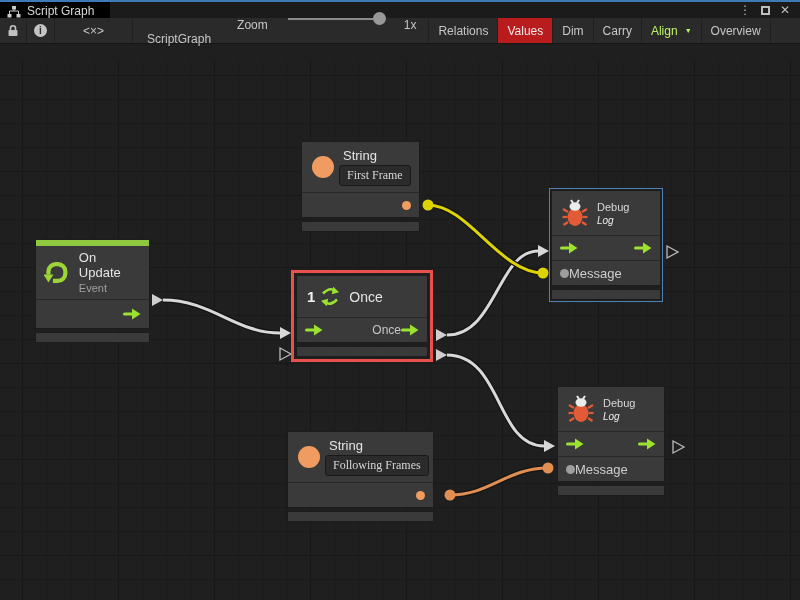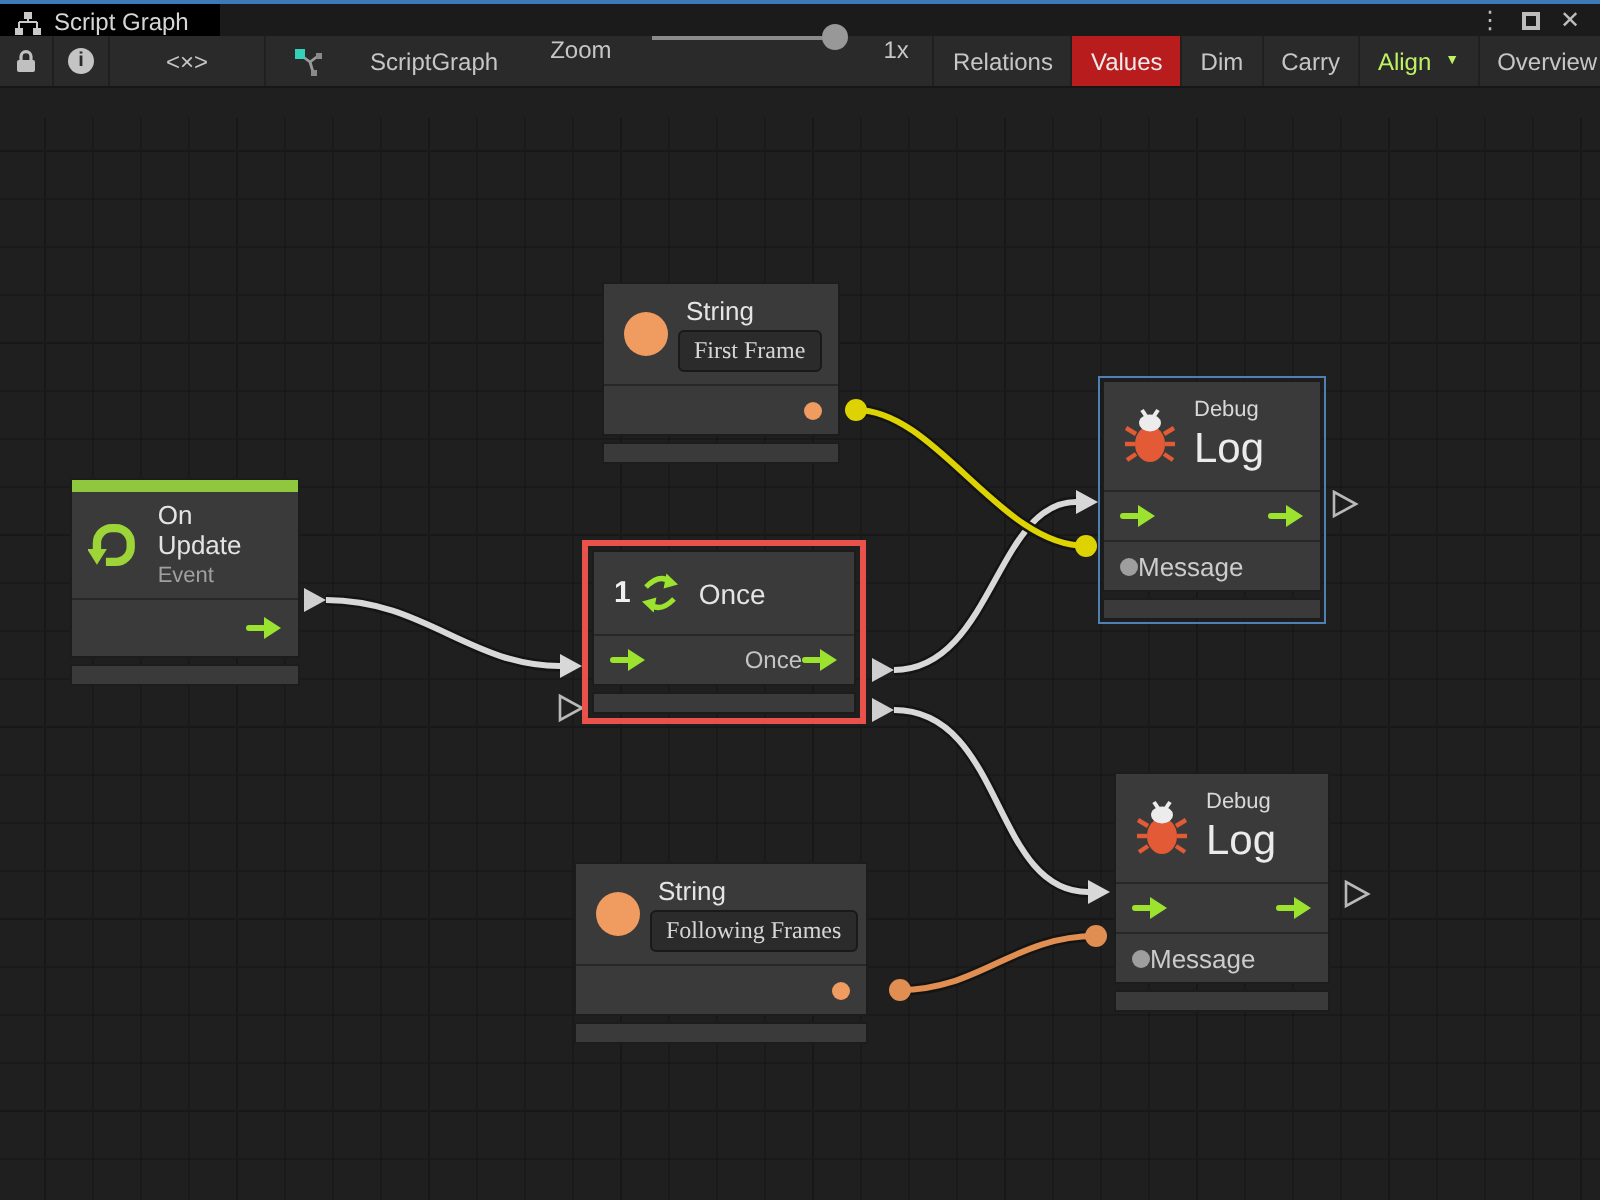--- a/index.html
+++ b/index.html
@@ -16,21 +16,21 @@
   .max-box { width: 9px; height: 9px; border: 2px solid #bdbdbd; }
 
   
   .toolbar { height: 26px; background: #2a2a2a; border-bottom: 1px solid #161616;
              display: flex; align-items: stretch; font-size: 12px; color: #c6c6c6; }
   .tbtn { display: flex; align-items: center; gap: 4px; padding: 0 9px; border-right: 1px solid #202020; white-space: nowrap; }
   .tbtn.icon-btn { padding: 0 7px; }
   .tbtn.active { background: #b91c1c; color: #ececec; }
   .tbtn.disabled { color: #bef264; }
   .tbtn .dd { font-size: 7px; margin-left: 3px; }
-  .graph-label { display: flex; align-items: center; gap: 24px; padding: 0 14px 0 14px; }
+  .graph-label { display: flex; align-items: center; gap: 14px; padding: 0 14px 0 14px; flex-direction: column; }
   .zoom-area { display: flex; align-items: flex-start; gap: 20px; padding: 0 12px; border-right: 1px solid #202020; }
   .zoom-track { position: relative; width: 96px; height: 2px; background: #8b8b8b; }
   .zoom-handle { position: absolute; right: -2px; top: -6px; width: 13px; height: 13px; border-radius: 50%; background: #989898; }
   .info-circle { width: 13px; height: 13px; border-radius: 50%; background: #c4c4c4; color: #2a2a2a;
                  font-size: 10px; font-weight: bold; display: flex; align-items: center; justify-content: center; }
 
   
   .canvas { position: absolute; top: 59px; left: 0; width: 800px; height: 555px;
     background-color: #1f1f1f;
     background-image:
@@ -46,21 +46,21 @@
   
   .node { position: absolute; z-index: 2; color: #c9c9c9; }
   .node-main { background: #3a3a3a; border: 1px solid #1c1c1c; }
   .node-footer { height: 11px; background: #3a3a3a; border: 1px solid #1c1c1c; margin-top: 3px; }
   .sel-red  { outline: 3px solid #e8524a; outline-offset: 2px; }
   .sel-blue { outline: 1px solid #4e81b1; outline-offset: 1px; }
 
   .node-header { display: flex; align-items: center; gap: 9px; padding: 6px 10px; }
   .hdr-col { display: flex; flex-direction: column; gap: 2px; }
   .n-title { font-size: 13px; color: #e4e4e4; }
-  .n-title-lg { font-size: 21px; color: #ebebeb; }
+  .n-title-lg { font-size: 10px; color: #ebebeb; font-style: italic; }
   .n-sub { font-size: 11px; color: #a0a0a0; }
   .n-cat { font-size: 11px; color: #d8d8d8; }
   .green-strip { height: 6px; background: #8fc73e; }
 
   .node-row { border-top: 1px solid #272727; display: flex; align-items: center;
               justify-content: space-between; padding: 0 8px; height: 25px; font-size: 12px; }
   .row-group { display: flex; align-items: center; gap: 0; }
   .plabel { color: #c4c4c4; }
   .msg-label { font-size: 13px; color: #cccccc; }
 

